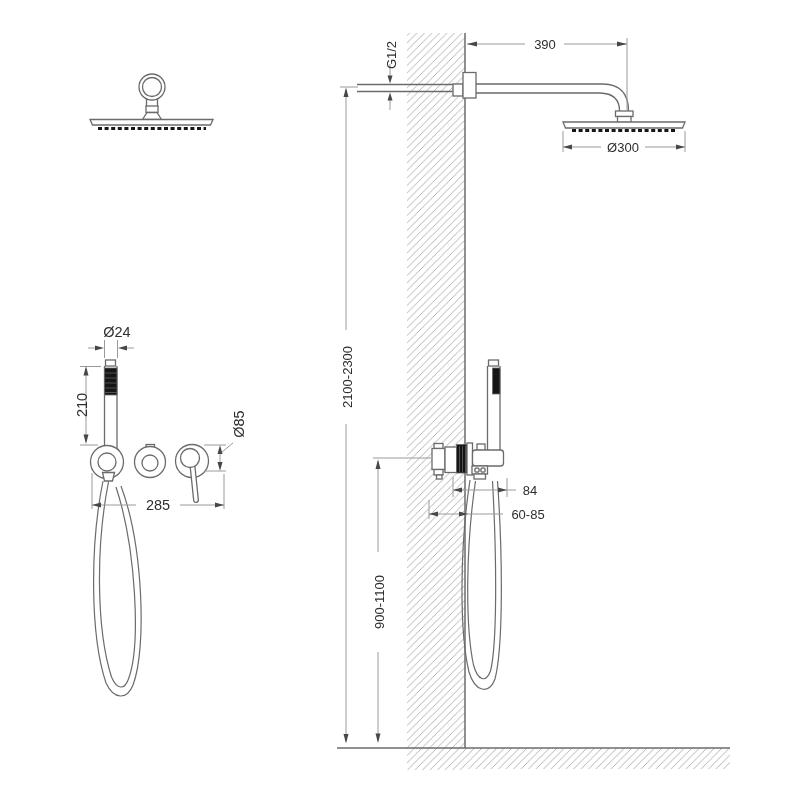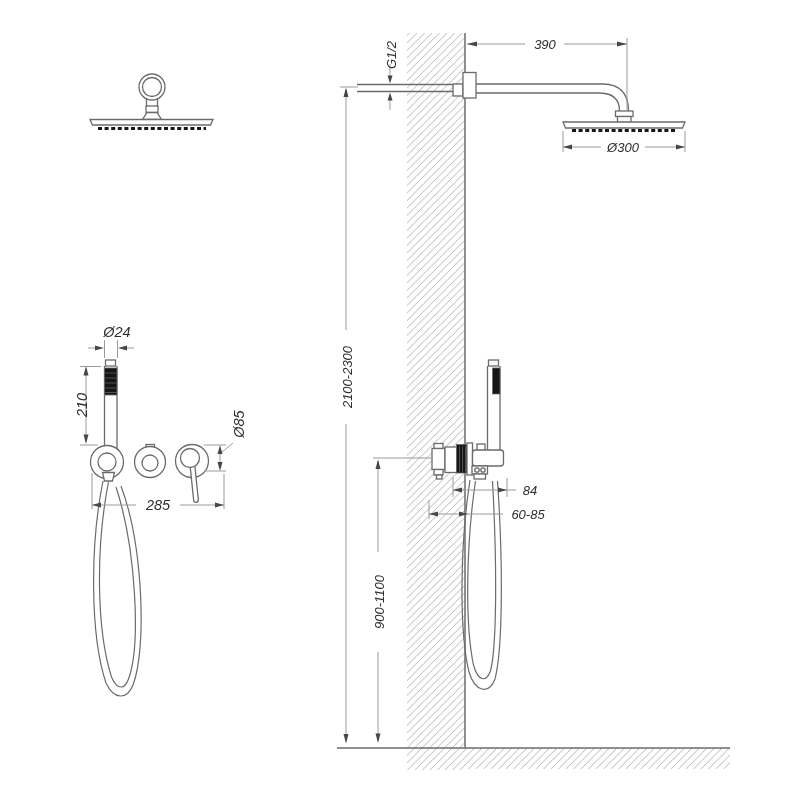--- a/index.html
+++ b/index.html
@@ -1,21 +1,21 @@
 <!DOCTYPE html>
 <html style="--line: #6b6b6b; --dim: #9a9a9a; --text: #2e2e2e; --dark: #161616; --hatch: #adadad; --bg: #ffffff;"><head>
 <meta charset="utf-8">
 <style>
   :root{
     --line:#6b6b6b; --dim:#9a9a9a; --text:#2e2e2e; --dark:#161616;
     --hatch:#adadad; --bg:#ffffff;
   }
   html,body{margin:0;padding:0;background:var(--bg);}
   .stage{width:800px;height:800px;background:var(--bg);position:relative;
-         font-family:"Liberation Sans", sans-serif;font-style:italic;}
+         font-family:"Liberation Sans", sans-serif;}
   svg{display:block;}
   .ln{stroke:var(--line);stroke-width:1.3;fill:none;}
   .lnf{stroke:var(--line);stroke-width:1.3;fill:#fff;}
   .thick{stroke-width:1.5;}
   .dim{stroke:var(--dim);stroke-width:1;fill:none;}
   .arr{fill:#474747;stroke:none;}
   .darkfill{fill:var(--dark);stroke:var(--line);stroke-width:0.8;}
   .ridge{stroke:#7a7a7a;stroke-width:0.6;fill:none;}
   .noz{stroke:var(--dark);stroke-width:3;fill:none;stroke-dasharray:4 2.6;}
   .hose{stroke:var(--line);stroke-width:1.2;fill:none;}

